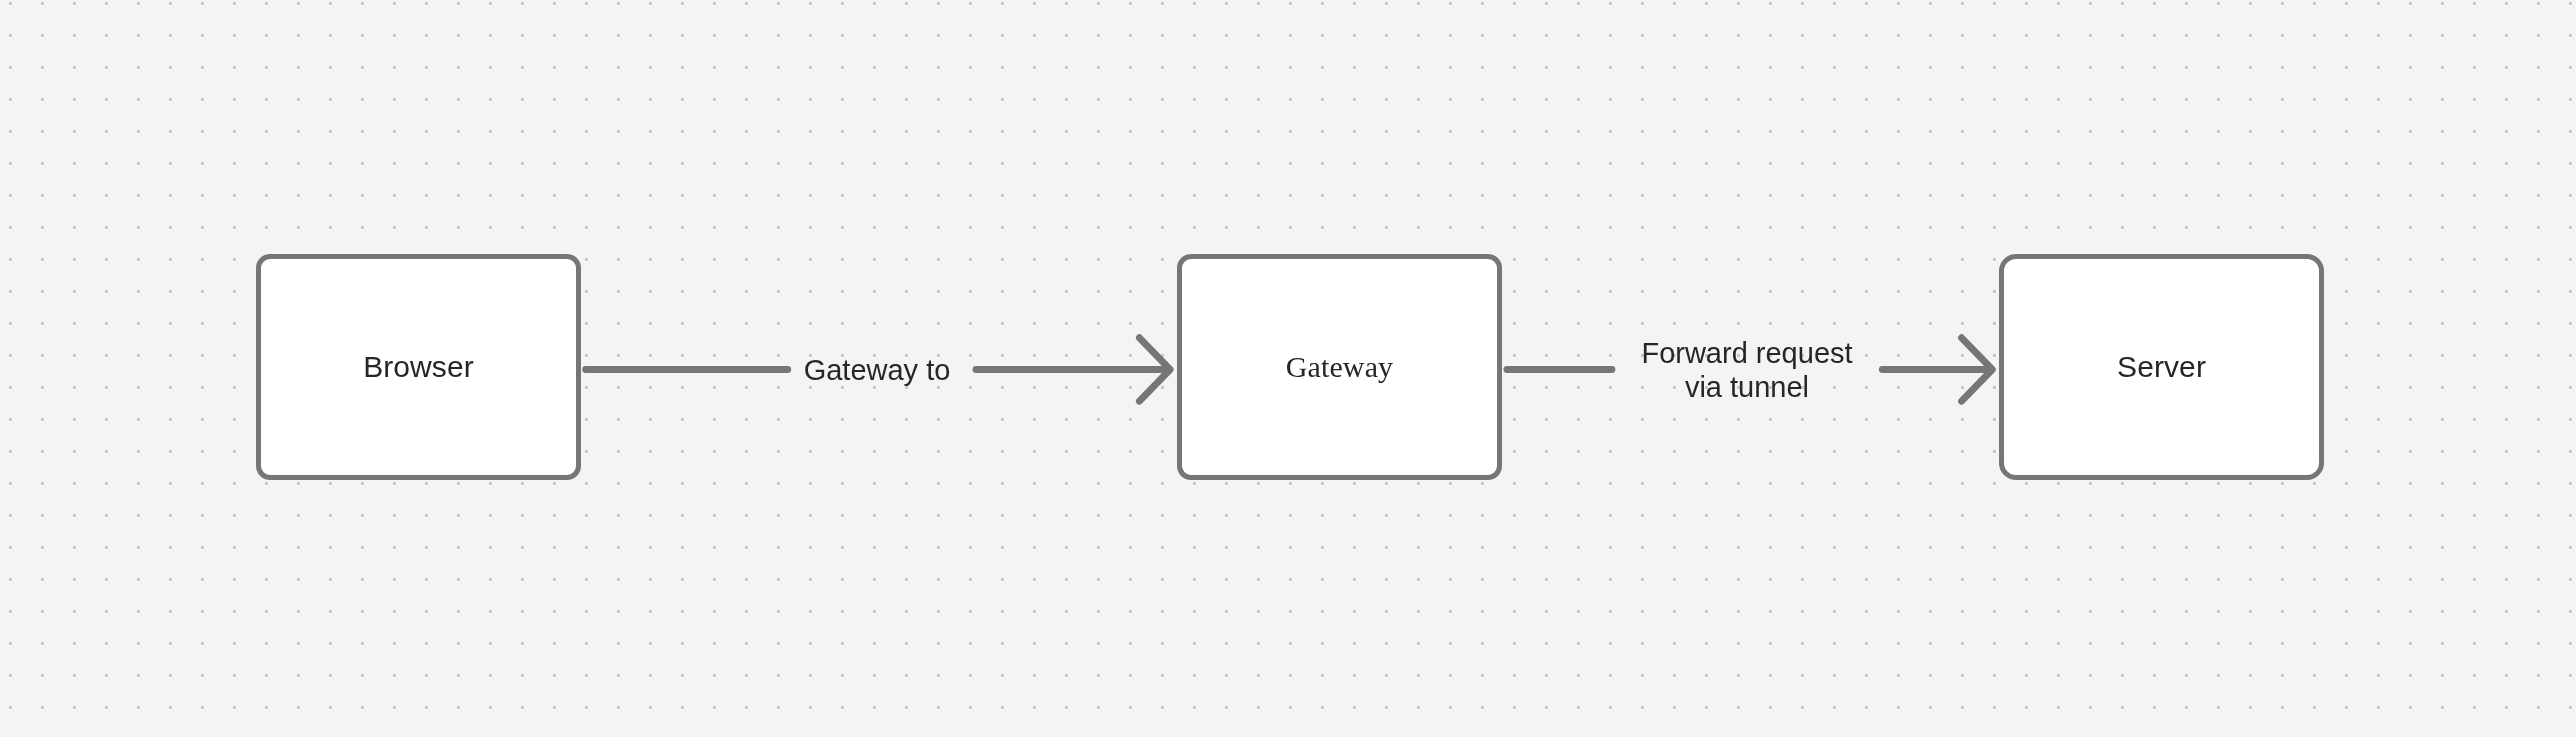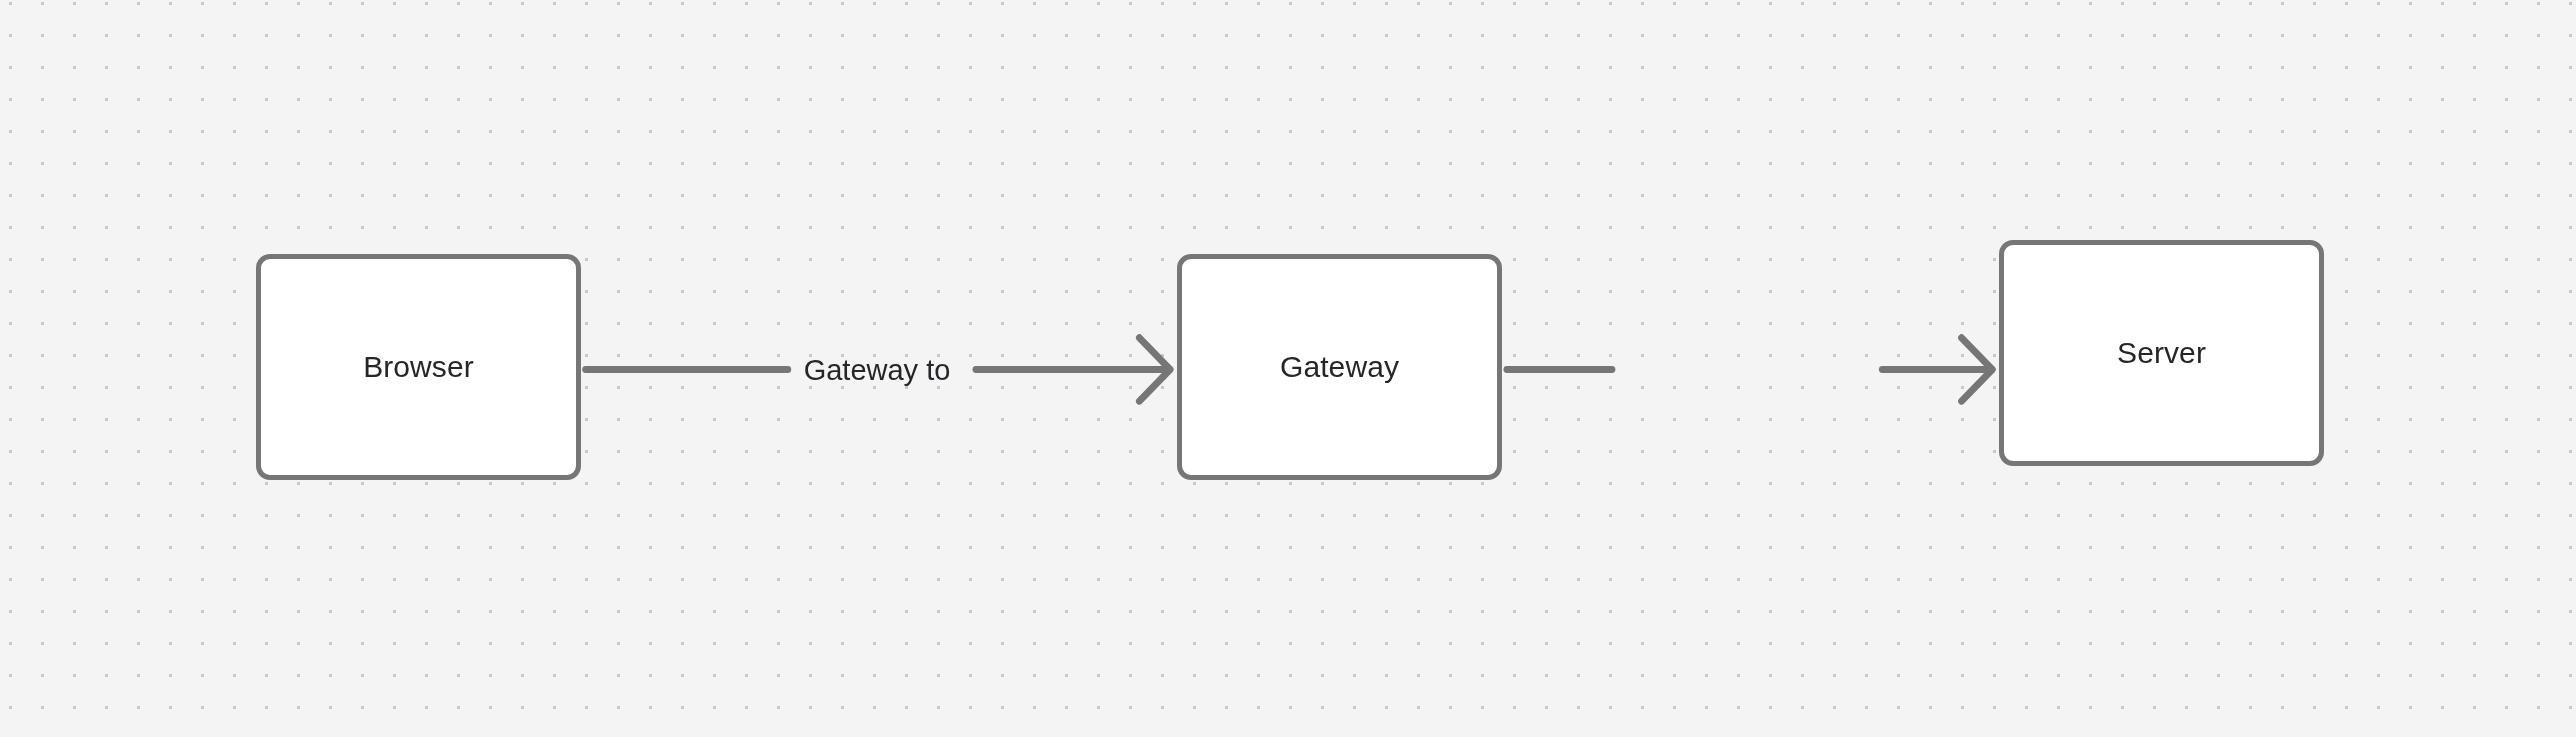--- a/index.html
+++ b/index.html
@@ -43,22 +43,22 @@
   .node-label {
     font-size: 30px;
     line-height: 1.2;
     color: #26262a;
     letter-spacing: 0.1px;
     white-space: nowrap;
     text-align: center;
   }
 
   #node-browser { left: 256px; top: 254px; width: 325px; height: 226px; }
-  #node-gateway { left: 1177px; top: 254px; width: 325px; height: 226px; }
-  #node-server  { left: 1999px; top: 240px; width: 325px; height: 226px; }
+  #node-gateway { left: 1177px; top: 254px; width: 325px; height: 226px; font-family: Liberation Serif, serif; }
+  #node-server  { left: 1999px; top: 254px; width: 325px; height: 226px; border-radius: 17px; }
 
   
   .edge-label {
     position: absolute;
     color: #26262a;
     font-size: 29px;
     line-height: 34px;
     text-align: center;
     background: transparent;
     white-space: nowrap;
@@ -100,15 +100,19 @@
   </div>
 
   <div class="node" id="node-server">
     <span class="node-label">Server</span>
   </div>
 
   <div class="edge-label" id="edge-label-1">
     <span class="edge-label-line">Gateway to</span>
   </div>
 
+  <div class="edge-label" id="edge-label-2">
+    <span class="edge-label-line">Forward request</span>
+    <span class="edge-label-line">via tunnel</span>
+  </div>
 
 </div>
 
 
 </body></html>

